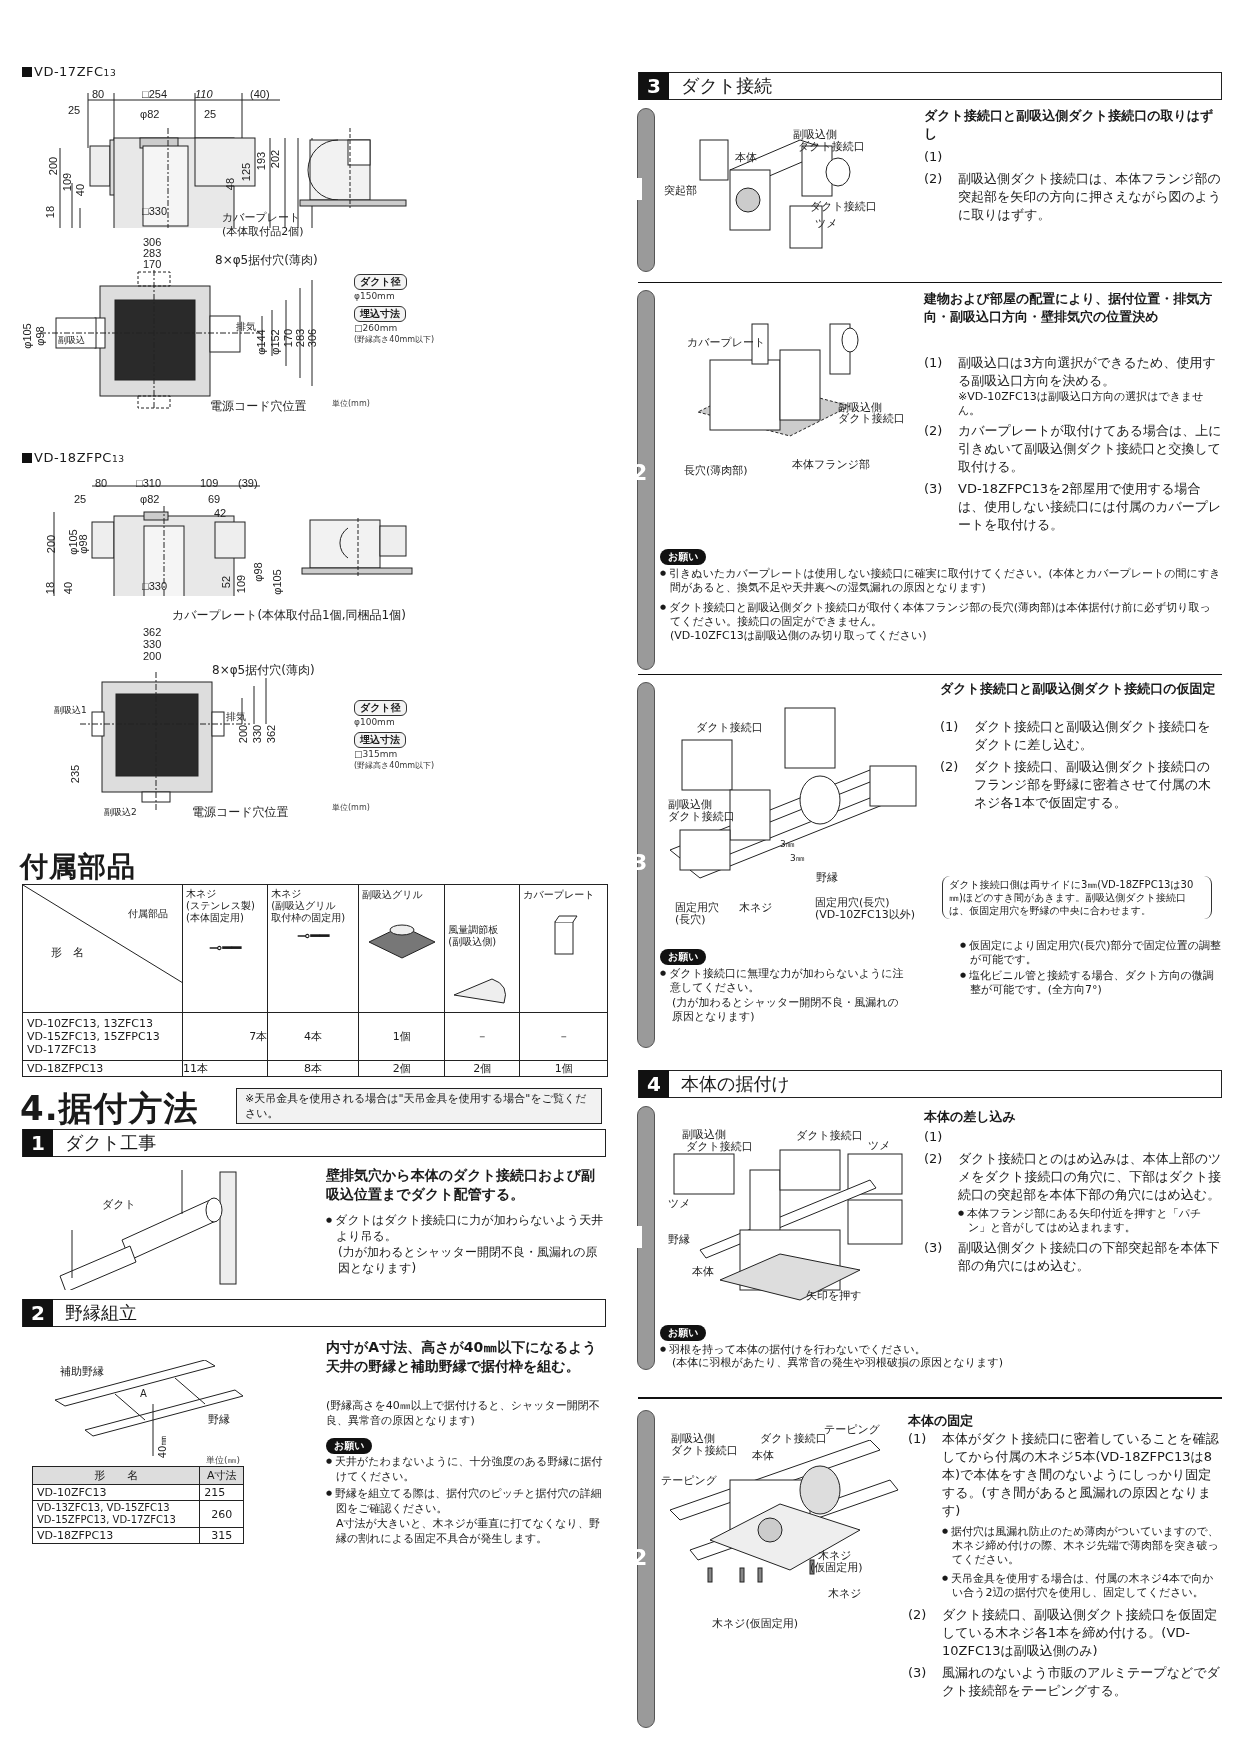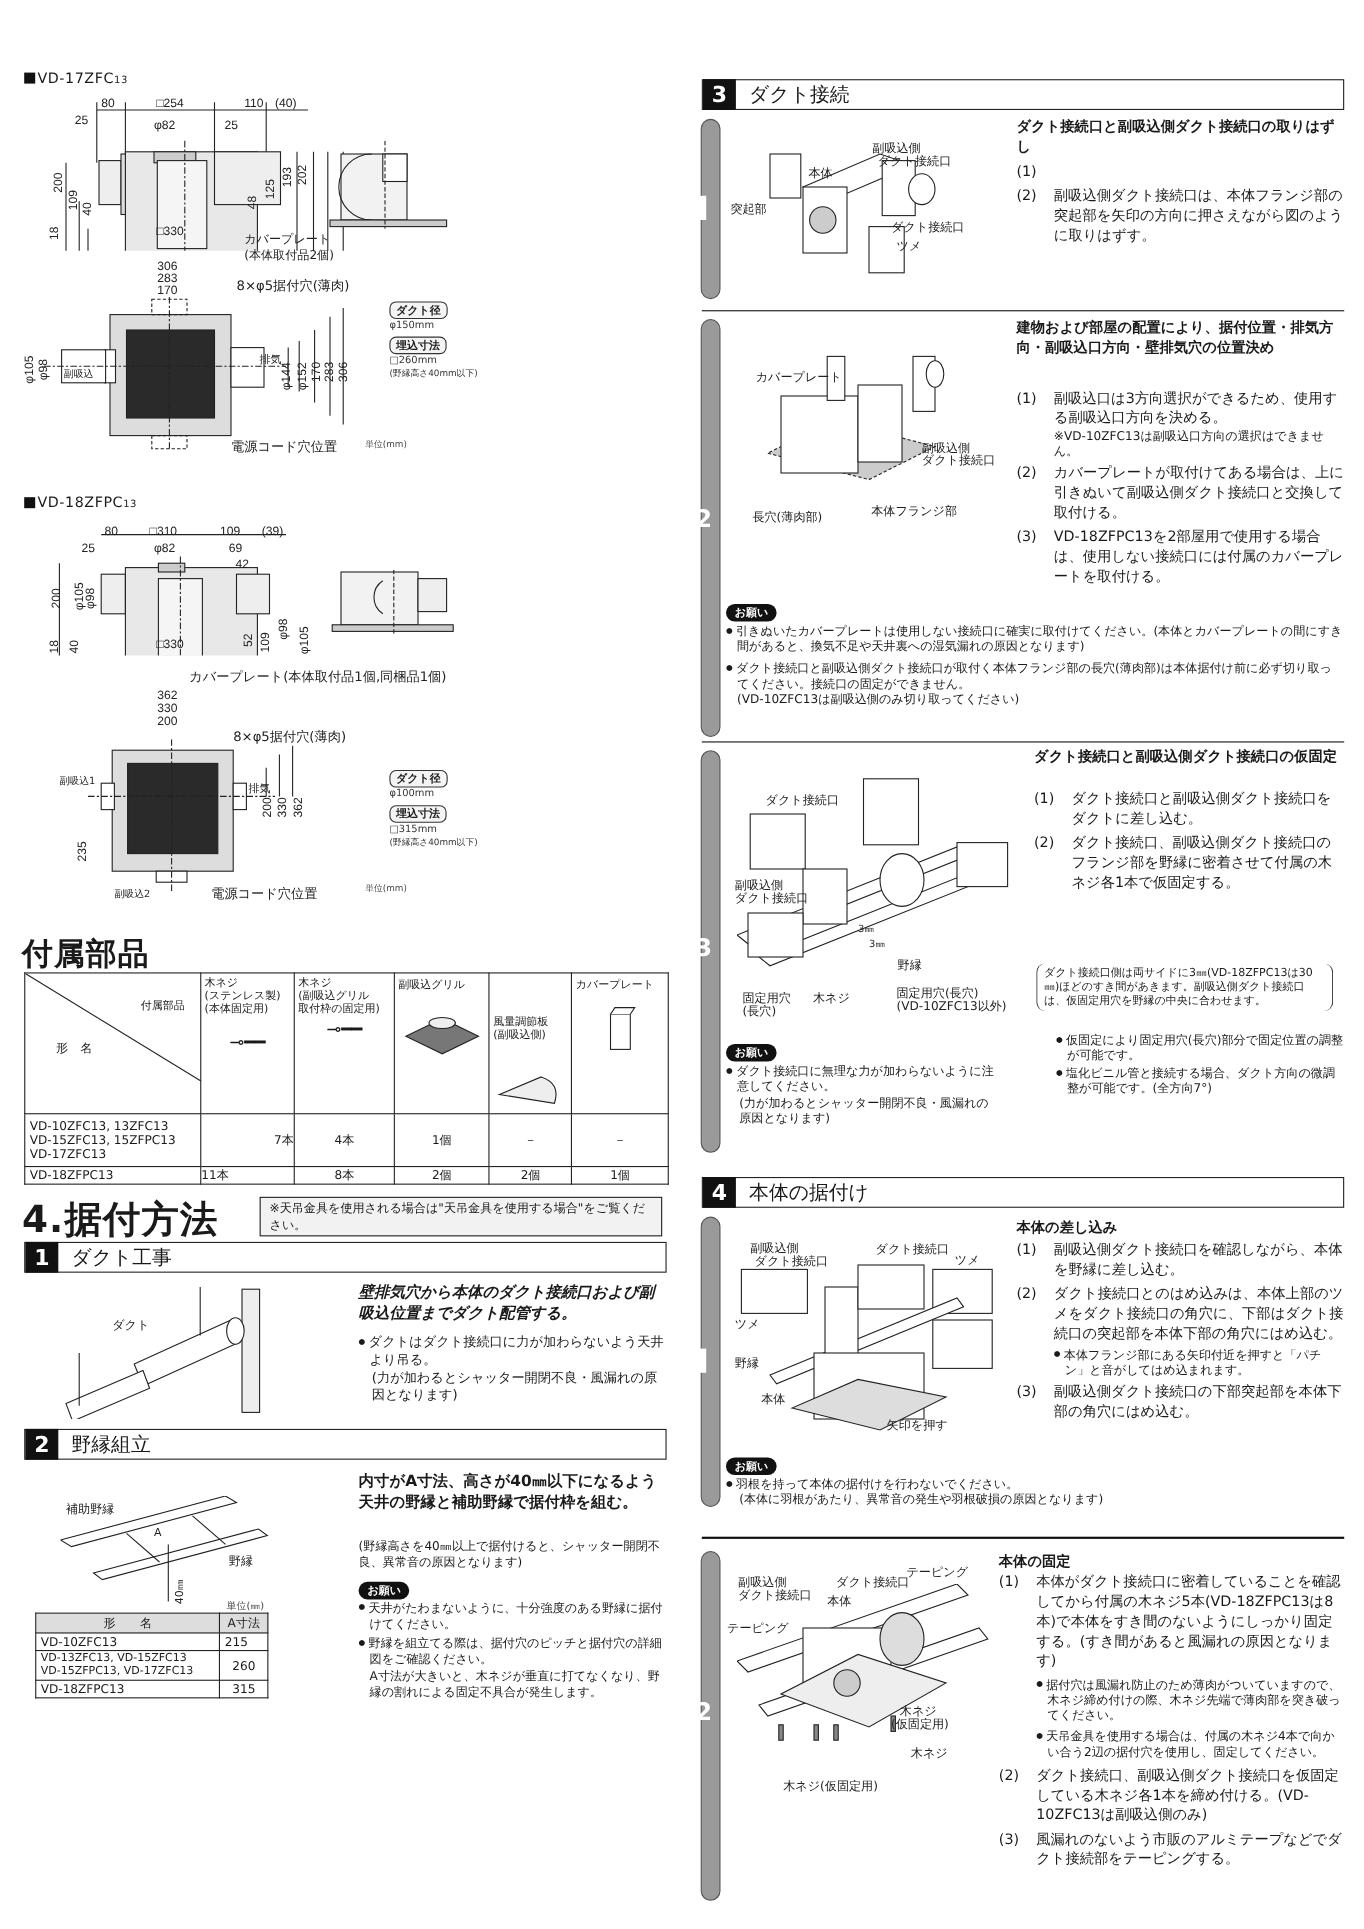--- a/index.html
+++ b/index.html
@@ -60,21 +60,21 @@
     <line x1="230" y1="50" x2="230" y2="146"></line>
       <line x1="245" y1="50" x2="245" y2="146"></line>
     <line x1="258" y1="50" x2="258" y2="146"></line>
       <line x1="272" y1="50" x2="272" y2="146"></line>
     <line x1="60" y1="164" x2="210" y2="164"></line>
     <line x1="128" y1="40" x2="128" y2="150" stroke-dasharray="6 2 2 2"></line>
   </g>
 </svg>
 <div class="abs dim" style="left:92px;top:88px;">80</div>
 <div class="abs dim" style="left:142px;top:88px;">□254</div>
-<div class="abs dim" style="left:222px;top:88px;">110</div>
+<div class="abs dim" style="left:195px;top:88px;font-style:italic;">110</div>
 <div class="abs dim" style="left:250px;top:88px;">(40)</div>
 <div class="abs dim" style="left:68px;top:104px;">25</div>
 <div class="abs dim" style="left:140px;top:108px;">φ82</div>
 <div class="abs dim" style="left:204px;top:108px;">25</div>
 <div class="abs dim" style="left:44px;top:160px;transform:rotate(-90deg);">200</div>
 <div class="abs dim" style="left:58px;top:176px;transform:rotate(-90deg);">109</div>
 <div class="abs dim" style="left:74px;top:184px;transform:rotate(-90deg);">40</div>
 <div class="abs dim" style="left:224px;top:178px;transform:rotate(-90deg);">48</div>
 <div class="abs dim" style="left:237px;top:166px;transform:rotate(-90deg);">125</div>
 <div class="abs dim" style="left:252px;top:155px;transform:rotate(-90deg);">193</div>
@@ -285,21 +285,21 @@
   <g stroke="#222" fill="#fff">
     <rect x="170" y="2" width="16" height="112" fill="#eee"></rect>
     <path d="M72 70 L160 30 L168 50 L80 90 Z"></path>
     <ellipse cx="164" cy="40" rx="8" ry="12"></ellipse>
     <path d="M10 106 L80 76 L86 92 L16 122 Z"></path>
     <line x1="132" y1="0" x2="132" y2="44"></line>
     <line x1="22" y1="60" x2="22" y2="108"></line>
   </g>
 </svg>
 <div class="abs lbl" style="left:102px;top:1197px;">ダクト</div>
-<div class="abs heading" style="left:326px;top:1166px;width:282px;font-size:14px;line-height:19px;font-style:italic;">壁排気穴から本体のダクト接続口および副吸込位置までダクト配管する。</div>
+<div class="abs heading" style="left:326px;top:1166px;width:282px;font-size:14px;line-height:19px;">壁排気穴から本体のダクト接続口および副吸込位置までダクト配管する。</div>
 <div class="abs bullet" style="left:326px;top:1212px;width:280px;font-size:12px;line-height:16px;">ダクトはダクト接続口に力が加わらないよう天井より吊る。</div>
 <div class="abs note" style="left:338px;top:1244px;width:266px;font-size:12px;line-height:16px;">(力が加わるとシャッター開閉不良・風漏れの原因となります)</div>
 
 <div class="abs sec-head" style="left:22px;top:1299px;width:584px;">
   <div class="sec-num">2</div>
   <div class="sec-title">野縁組立</div>
 </div>
 <svg class="diagram" style="left:55px;top:1360px;" width="190" height="100">
   <g stroke="#222" fill="#fff">
     <path d="M0 40 L150 0 L160 6 L10 46 Z"></path>
@@ -484,21 +484,20 @@
 <div class="abs lbl" style="left:796px;top:1128px;">ダクト接続口</div>
 <div class="abs lbl" style="left:868px;top:1138px;">ツメ</div>
 <div class="abs lbl" style="left:668px;top:1196px;">ツメ</div>
 <div class="abs lbl" style="left:668px;top:1232px;">野縁</div>
 <div class="abs lbl" style="left:692px;top:1264px;">本体</div>
 <div class="abs lbl" style="left:806px;top:1288px;">矢印を押す</div>
 <div class="abs heading" style="left:924px;top:1108px;width:296px;">本体の差し込み</div>
 <div class="abs" style="left:924px;top:1128px;width:298px;">
   <div class="step">
       <span class="n">(1)</span>
-      <span>副吸込側ダクト接続口を確認しながら、本体を野縁に差し込む。</span>
     </div>
   <div class="step" style="margin-top:4px;">
       <span class="n">(2)</span>
       <span>ダクト接続口とのはめ込みは、本体上部のツメをダクト接続口の角穴に、下部はダクト接続口の突起部を本体下部の角穴にはめ込む。</span>
     </div>
   <div class="bullet" style="margin-left:34px;margin-top:2px;">本体フランジ部にある矢印付近を押すと「パチン」と音がしてはめ込まれます。</div>
   <div class="step" style="margin-top:4px;">
       <span class="n">(3)</span>
       <span>副吸込側ダクト接続口の下部突起部を本体下部の角穴にはめ込む。</span>
     </div>

